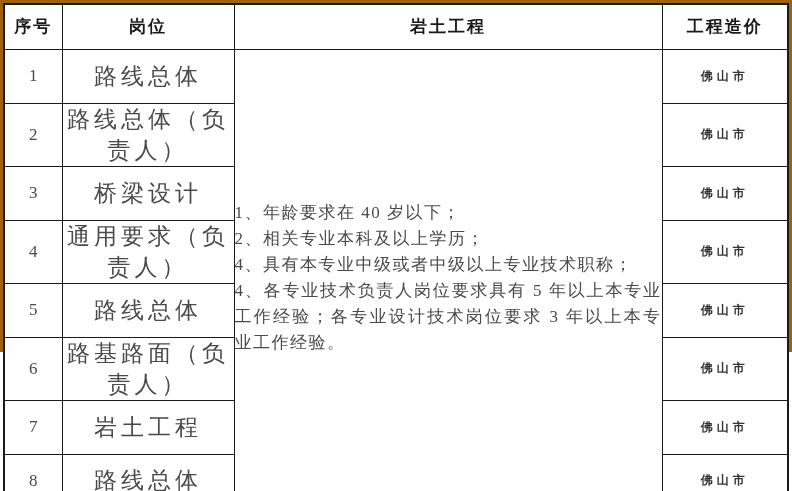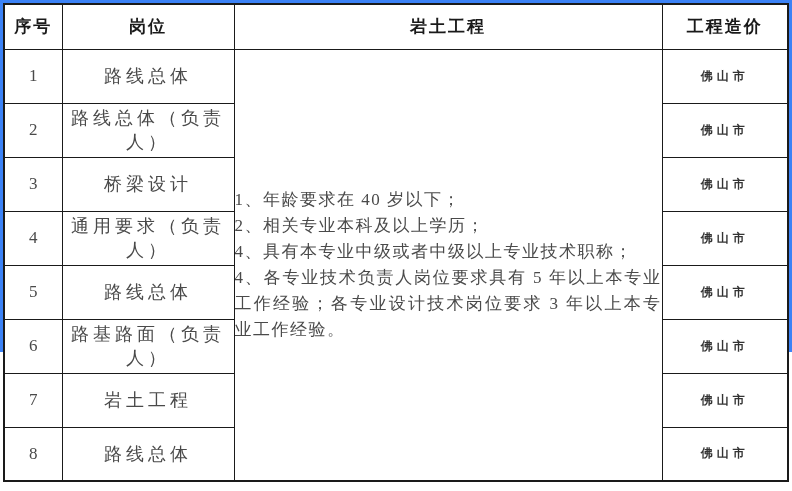--- a/index.html
+++ b/index.html
@@ -8,21 +8,21 @@
     padding: 0;
     width: 792px;
     height: 491px;
     background: #ffffff;
     font-family: "Liberation Serif", "DejaVu Serif", serif;
   }
   .page {
     position: relative;
     width: 792px;
     height: 352px;
-    background: #3b82f6;
+    background: #a16207;
   }
   table.jobs {
     position: absolute;
     left: 3px;
     top: 3px;
     width: 784px;
     border-collapse: collapse;
     table-layout: fixed;
     background: #ffffff;
   }
@@ -46,21 +46,21 @@
     font-size: 17px;
     font-weight: bold;
     color: #1a1a1a;
     letter-spacing: 2px;
   }
   td.no-cell {
     font-size: 17px;
     color: #4a4a4a;
   }
   td.pos-cell {
-    font-size: 18px;
+    font-size: 23px;
     color: #4a4a4a;
     letter-spacing: 4px;
   }
   td.loc-cell {
     font-size: 12px;
     font-weight: bold;
     color: #333333;
     letter-spacing: 4px;
   }
   td.req-cell {

